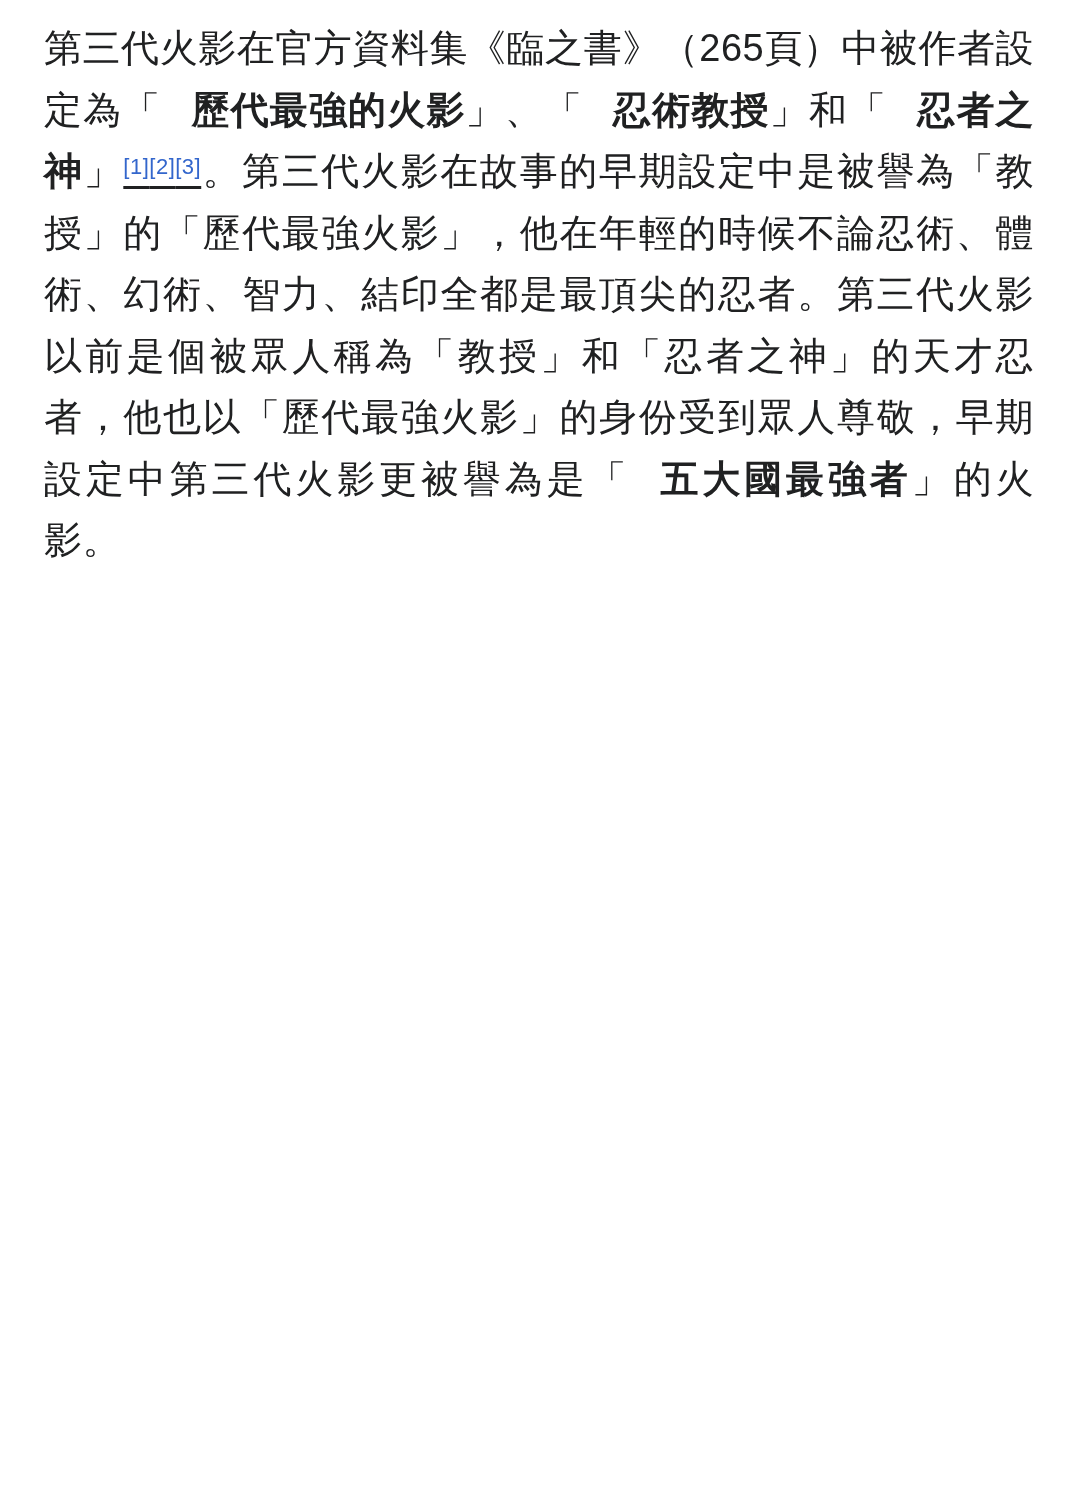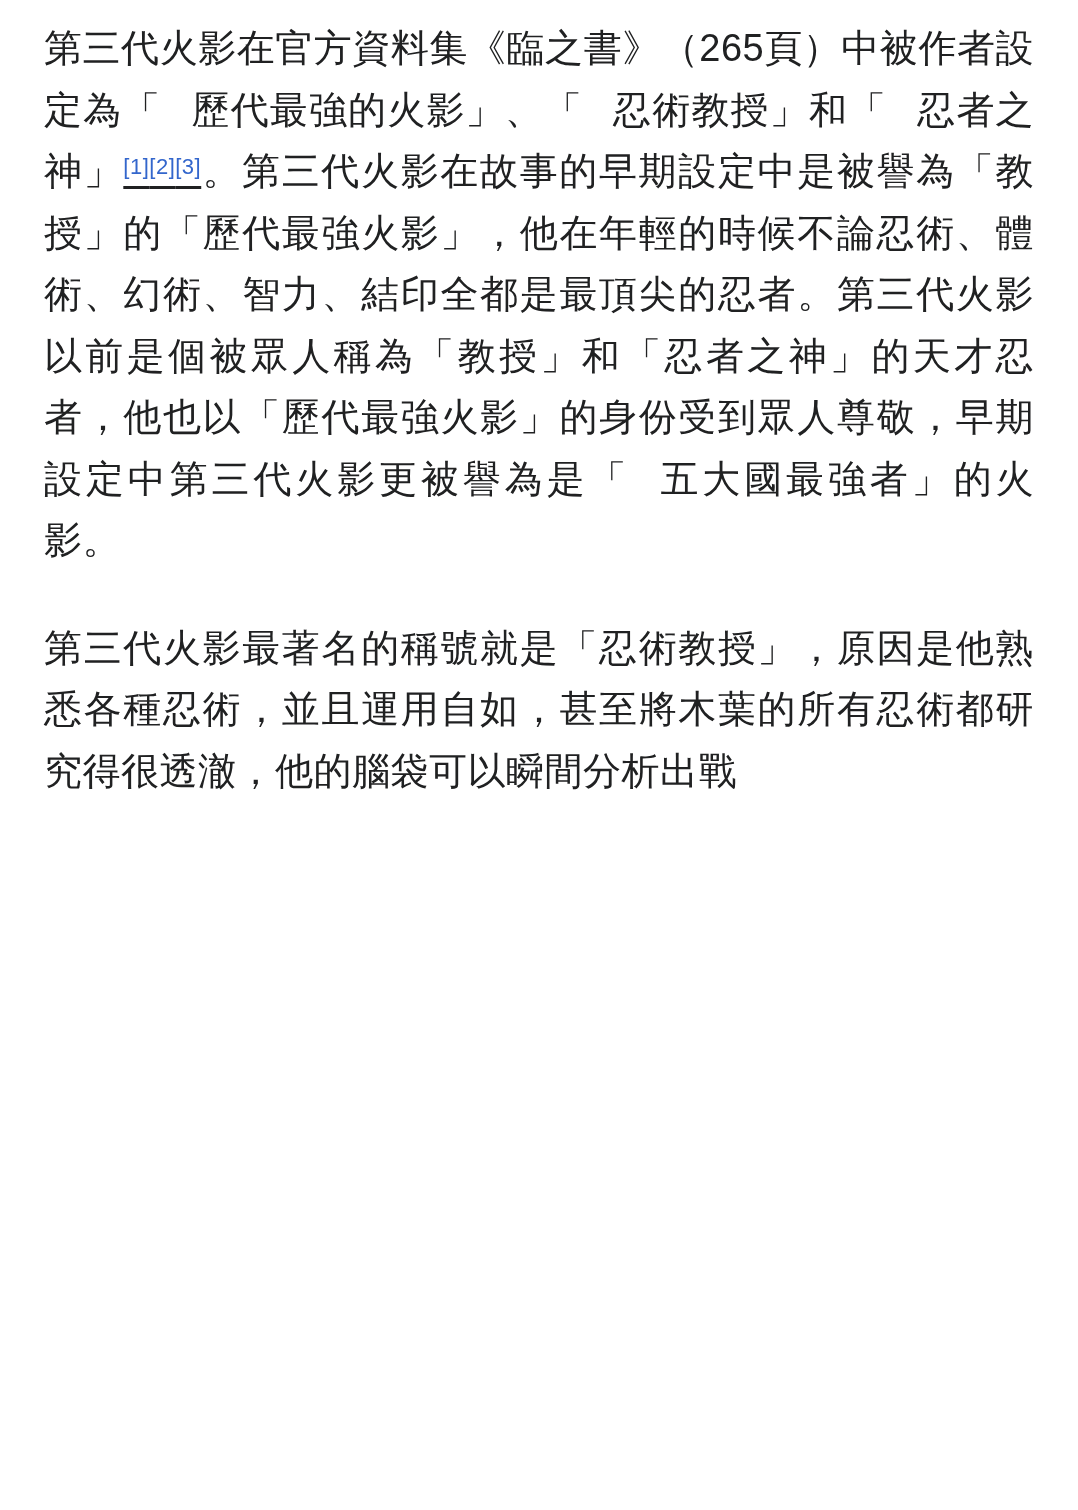--- a/index.html
+++ b/index.html
@@ -24,21 +24,21 @@
     letter-spacing: 0.5px;
     margin: 0 0 46px 0;
     text-align: justify;
     text-justify: inter-ideograph;
     color: #202122;
   }
   .para:last-child {
     margin-bottom: 0;
   }
   b, .bold {
-    font-weight: 400;
+    font-weight: 700;
     margin-left: 30px;
   }
   .refs {
     white-space: nowrap;
     text-decoration: underline;
   }
   .ref {
     color: #3366cc;
     font-size: 22px;
     vertical-align: 0.45em;
@@ -46,15 +46,14 @@
     text-decoration: none;
     cursor: pointer;
   }
 </style>
 </head>
 <body>
 
 <div class="article">
   <div id="paragraphs-container">
       <p class="para"><span>第三代火影在官方資料集《臨之書》（265頁）中被作者設定為「</span><b class="bold">歷代最強的火影</b><span>」、「</span><b class="bold">忍術教授</b><span>」和「</span><b class="bold">忍者之神</b><span>」</span><span class="refs"><a class="ref">[1]</a><a class="ref">[2]</a><a class="ref">[3]</a></span><span>。第三代火影在故事的早期設定中是被譽為「教授」的「歷代最強火影」，他在年輕的時候不論忍術、體術、幻術、智力、結印全都是最頂尖的忍者。第三代火影以前是個被眾人稱為「教授」和「忍者之神」的天才忍者，他也以「歷代最強火影」的身份受到眾人尊敬，早期設定中第三代火影更被譽為是「</span><b class="bold">五大國最強者</b><span>」的火影。</span></p>
-      <p class="para"><span>第三代火影最著名的稱號就是「忍術教授」，原因是他熟悉各種忍術，並且運用自如，甚至將木葉的所有忍術都研究得很透澈，他的腦袋可以瞬間分析出戰</span></p>
     </div>
 </div>
 
 </body></html>

